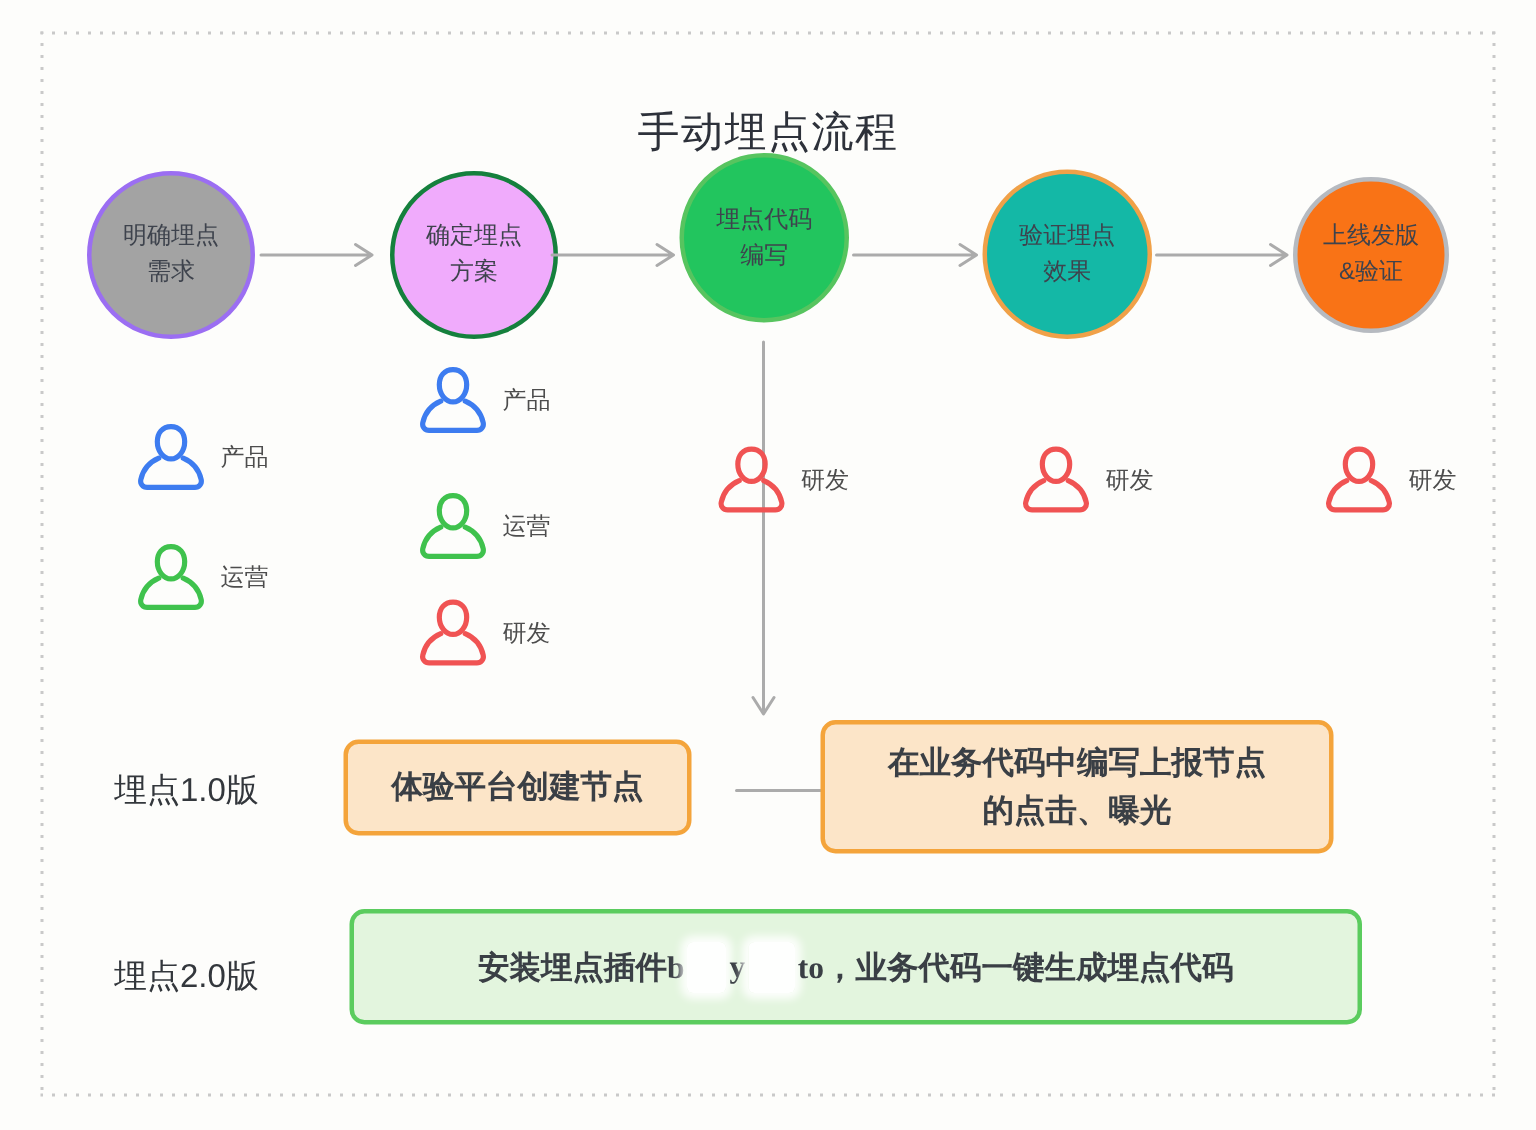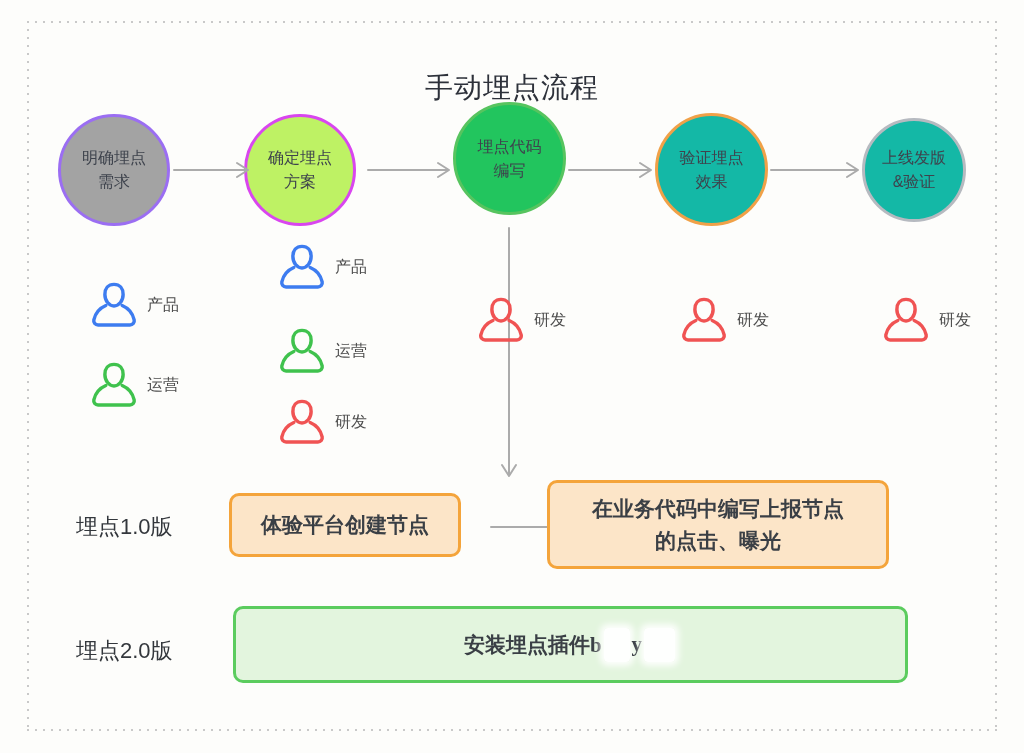--- a/index.html
+++ b/index.html
@@ -22,24 +22,24 @@
     position:absolute;left:27px;top:54px;width:970px;text-align:center;
     font-size:28px;font-weight:normal;color:#2d313a;letter-spacing:1px;margin-top:15px;
   }
   
   .circle{
     position:absolute;border-radius:50%;box-sizing:border-box;
     display:flex;flex-direction:column;align-items:center;justify-content:center;
     font-size:16px;line-height:1.5;color:#3e434d;text-align:center;
   }
   .c1{left:58px;top:114px;width:112px;height:112px;border:3px solid #9b6ef2;background:#a3a3a3;}
-  .c2{left:244px;top:114px;width:112px;height:112px;border:3px solid #d946ef;background:#bef264;}
+  .c2{left:260px;top:114px;width:112px;height:112px;border:3px solid #15803d;background:#f0abfc;}
   .c3{left:453px;top:102px;width:113px;height:113px;border:3px solid #57c45f;background:#22c55e;}
   .c4{left:655px;top:113px;width:113px;height:113px;border:3px solid #f0a148;background:#14b8a6;}
-  .c5{left:862px;top:118px;width:104px;height:104px;border:3px solid #b6bac0;background:#14b8a6;}
+  .c5{left:862px;top:118px;width:104px;height:104px;border:3px solid #b6bac0;background:#f97316;}
   
   .connectors{position:absolute;left:0;top:0;width:1024px;height:753px;z-index:1;pointer-events:none;}
   
   .role{
     position:absolute;display:flex;align-items:center;gap:9px;z-index:2;
     font-size:16px;color:#4d4d4d;
   }
   .person-icon{width:48px;height:48px;display:block;}
   .role-blue{color:#3d7cf0;}
   .role-green{color:#3fc24d;}
@@ -174,13 +174,14 @@
   <span>在业务代码中编写上报节点</span>
   <span>的点击、曝光</span>
 </div>
 
 <div class="vrow-label" style="left:76px;top:636px">埋点2.0版</div>
 <div class="gbox">
   <span>安装埋点插件b</span>
   <span class="redact" style="width:26px"></span>
   <span>y</span>
   <span class="redact" style="width:31px"></span>
+  <span>to，业务代码一键生成埋点代码</span>
 </div>
 
 </body></html>

